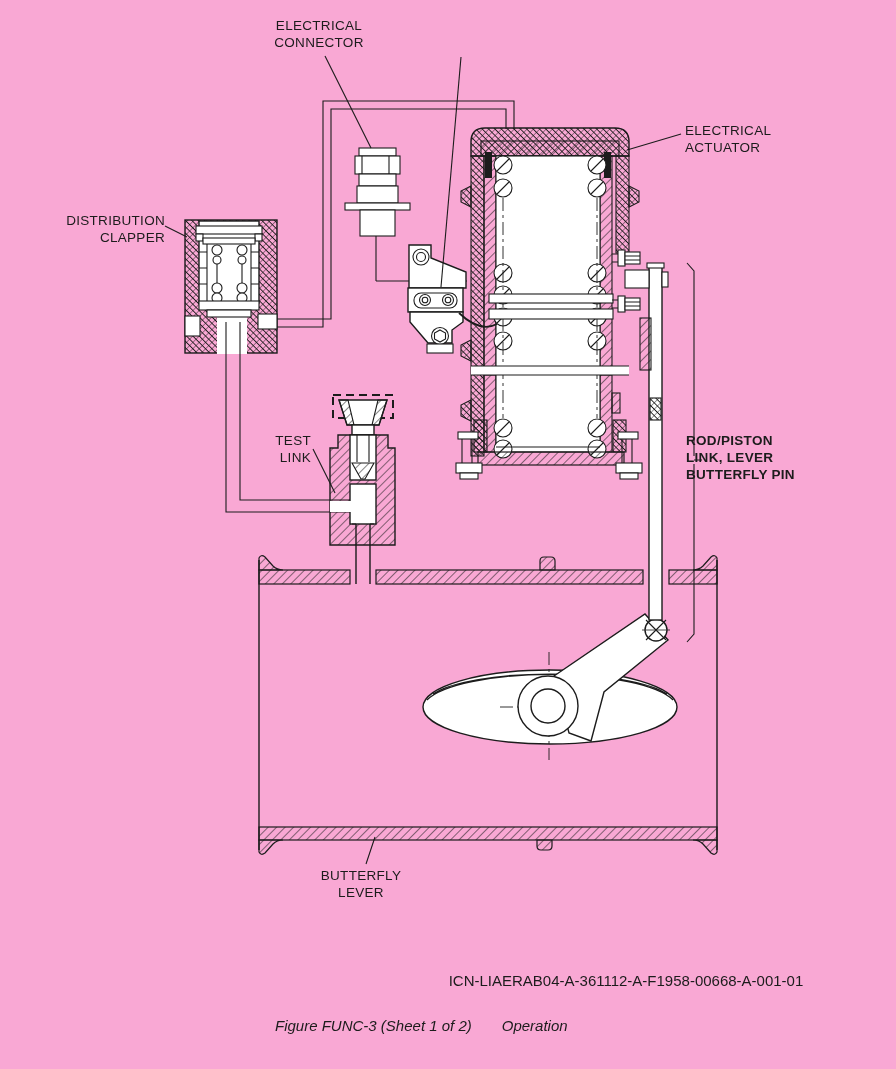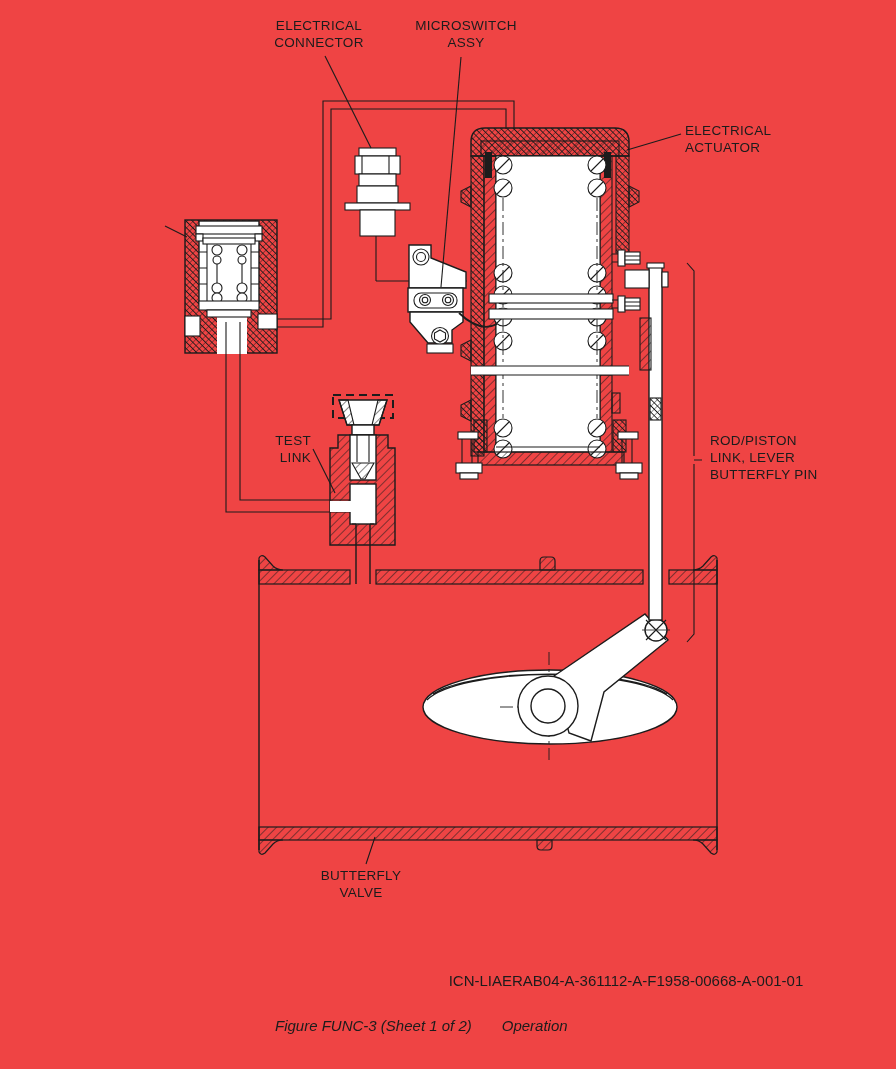--- a/index.html
+++ b/index.html
@@ -1,17 +1,17 @@
 <!DOCTYPE html>
 <html><head>
 <meta charset="utf-8">
 <style>
   html,body { margin:0; padding:0; background:#ffffff; }
   #stage {
-    position:relative; width:896px; height:1069px; background:#ef4444;
+    position:relative; width:896px; height:1069px; background:#f9a8d4;
     font-family:"Liberation Sans", sans-serif; color:#1c1c1c; overflow:hidden;
   }
   #drawing { position:absolute; left:0; top:0; }
   .lbl {
     position:absolute;
     font:13.5px/17px "Liberation Sans", sans-serif;
     color:#1c1c1c; letter-spacing:.3px; white-space:pre-line;
   }
   .ctr { text-align:center; }
   .rgt { text-align:right; }
@@ -226,36 +226,36 @@
       <path class="ld" d="M165,226 L187,237"></path>
       <path class="ld" d="M313,449 L335,493"></path>
       <path class="ld" d="M366,864 L375,837"></path>
       <path class="ld" d="M687,263 L694,271 V456 M694,460 H702 M694,464 V634 L687,642"></path>
     </g>
   </svg>
 
   <div class="lbl ctr" style="left:260px; top:17px; width:118px;">ELECTRICAL
 CONNECTOR</div>
 
-  <div class="lbl ctr" style="left:407px; top:17px; width:118px;">MICROSWITCH
-ASSY</div>
 
   <div class="lbl" style="left:685px; top:122px;">ELECTRICAL
 ACTUATOR</div>
 
+  <div class="lbl rgt" style="left:40px; top:212px; width:125px;">DISTRIBUTION
+CLAPPER</div>
 
   <div class="lbl rgt" style="left:240px; top:432px; width:71px;">TEST
 LINK</div>
 
-  <div class="lbl" style="left:710px; top:432px;">ROD/PISTON
+  <div class="lbl" style="left:686px; top:432px;font-weight:bold;">ROD/PISTON
 LINK, LEVER
 BUTTERFLY PIN</div>
 
   <div class="lbl ctr" style="left:300px; top:867px; width:122px;">BUTTERFLY
-VALVE</div>
+LEVER</div>
 
   <div id="icn">ICN-LIAERAB04-A-361112-A-F1958-00668-A-001-01</div>
 
   <div id="caption">
     <span>Figure FUNC-3 (Sheet 1 of 2)</span><span class="cap2">Operation</span>
   </div>
 
 </div>
 
 </body></html>

